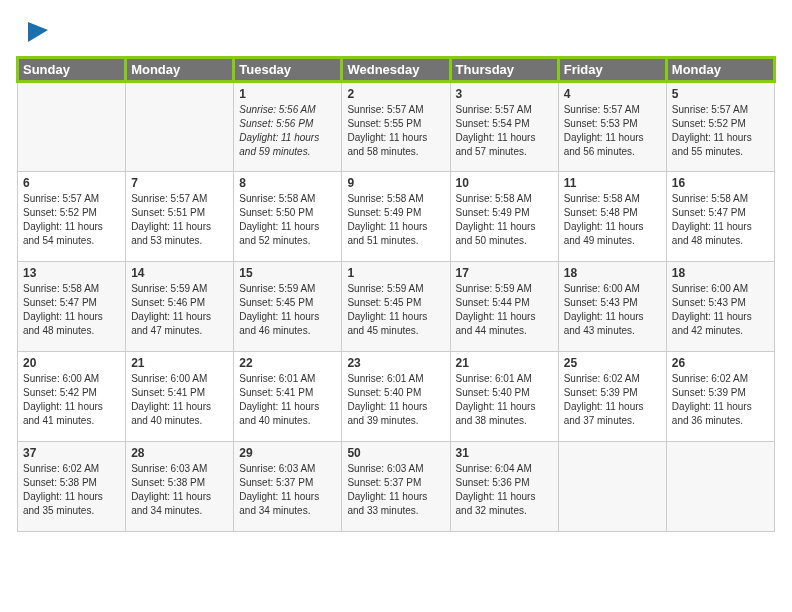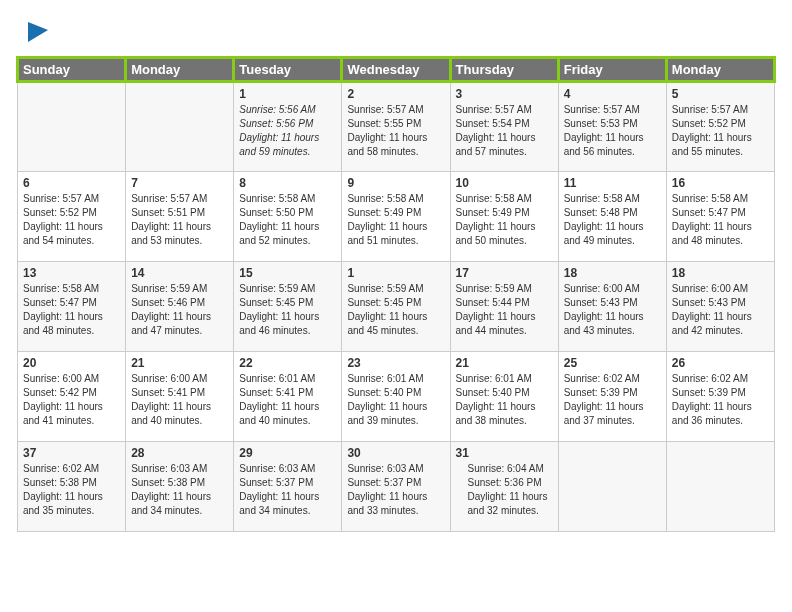--- a/index.html
+++ b/index.html
@@ -336,29 +336,29 @@
 and 34 minutes.</div>
         </td>
         <td>
           <span class="day-num">29</span>
           <div class="day-info" style="white-space: pre-line;">Sunrise: 6:03 AM
 Sunset: 5:37 PM
 Daylight: 11 hours
 and 34 minutes.</div>
         </td>
         <td>
-          <span class="day-num">30</span>
+          <span class="day-num">50</span>
           <div class="day-info" style="white-space: pre-line;">Sunrise: 6:03 AM
 Sunset: 5:37 PM
 Daylight: 11 hours
 and 33 minutes.</div>
         </td>
         <td>
           <span class="day-num">31</span>
-          <div class="day-info" style="white-space: pre-line; margin-left: 12px;">Sunrise: 6:04 AM
+          <div class="day-info" style="white-space: pre-line;">Sunrise: 6:04 AM
 Sunset: 5:36 PM
 Daylight: 11 hours
 and 32 minutes.</div>
         </td>
         <td class="empty-cell"></td>
         <td class="empty-cell"></td>
       </tr>
     </tbody>
 </table>
 

